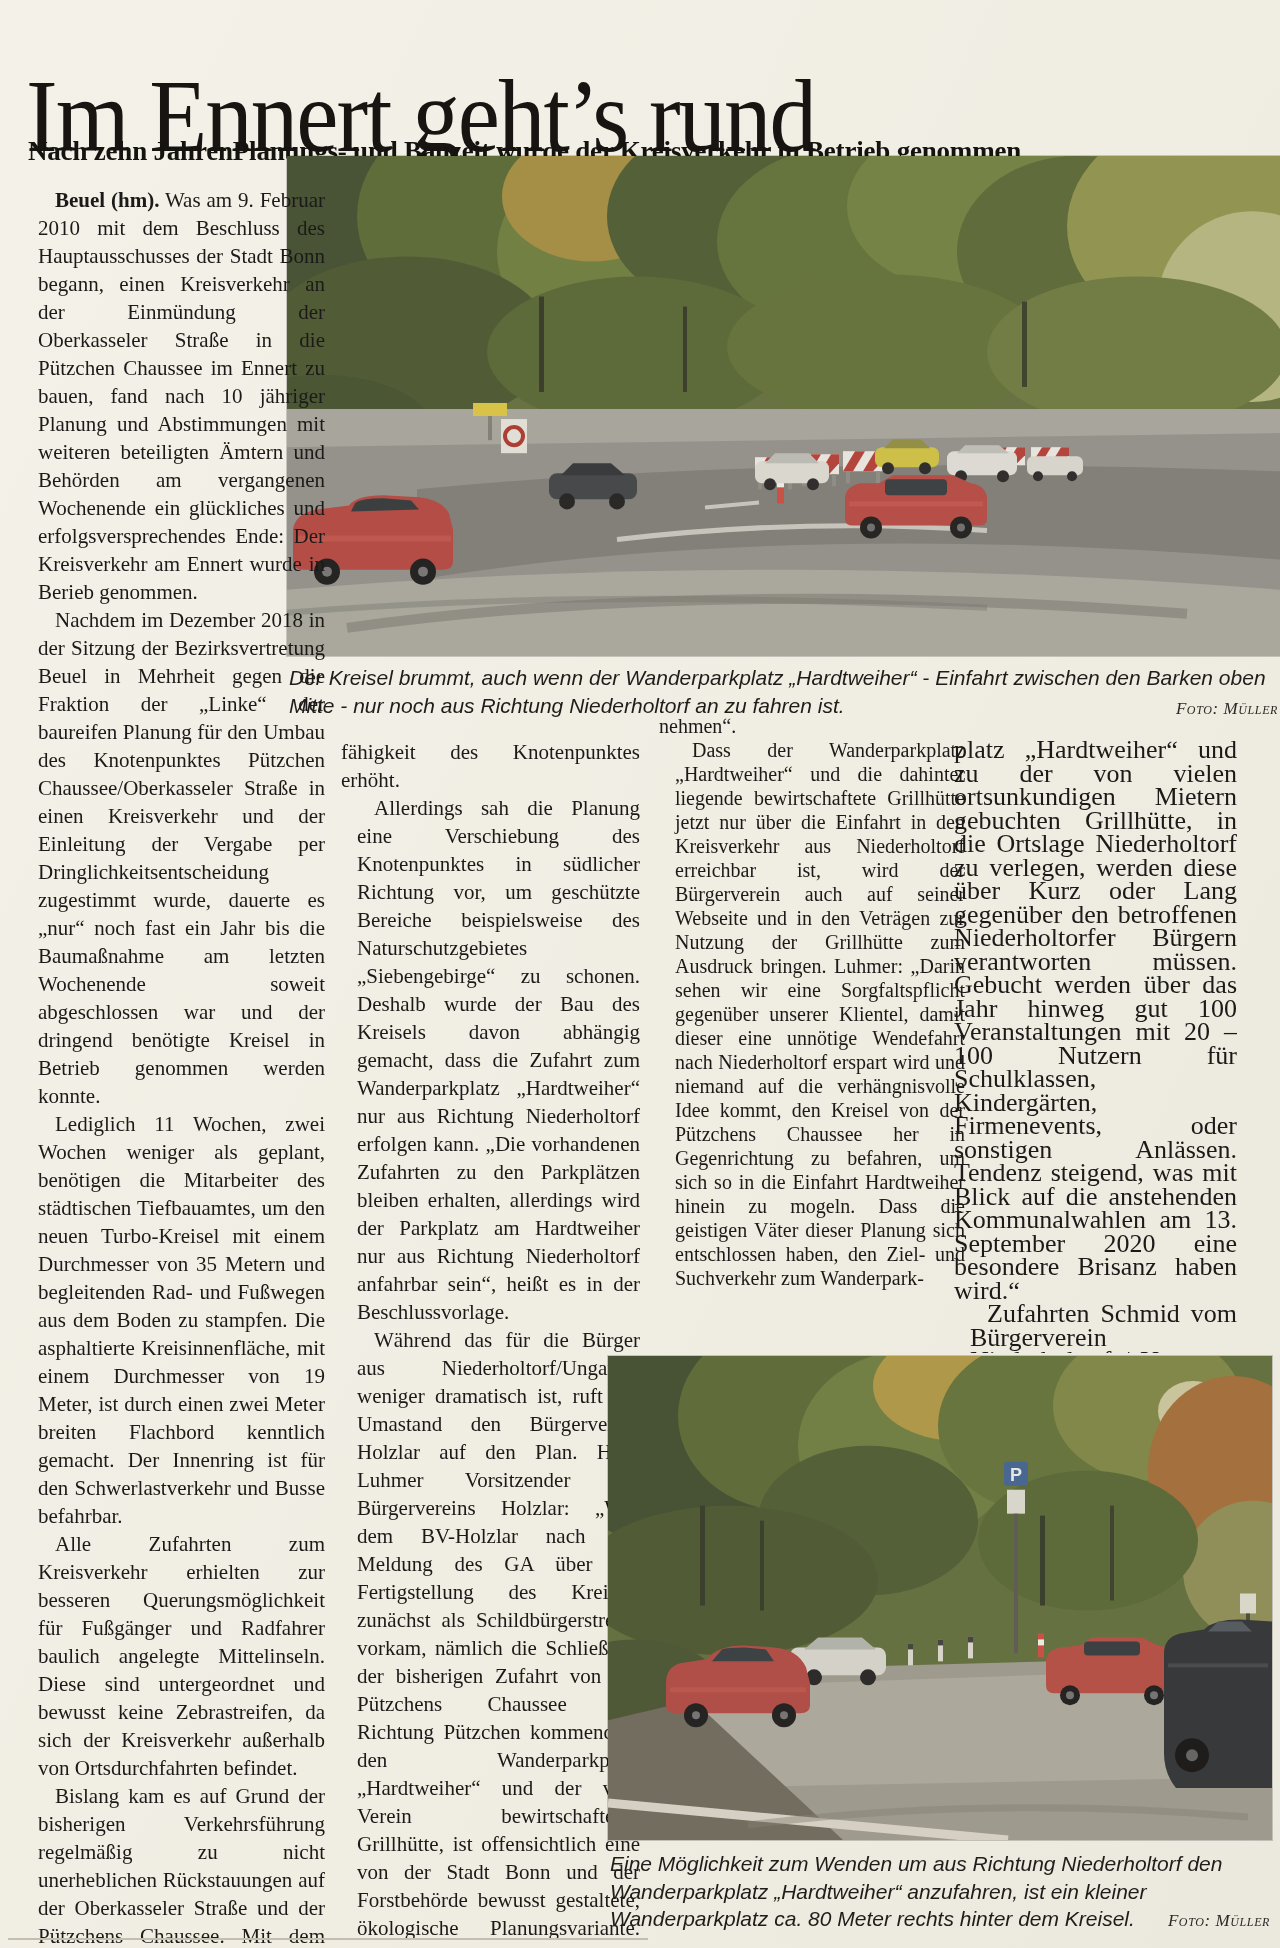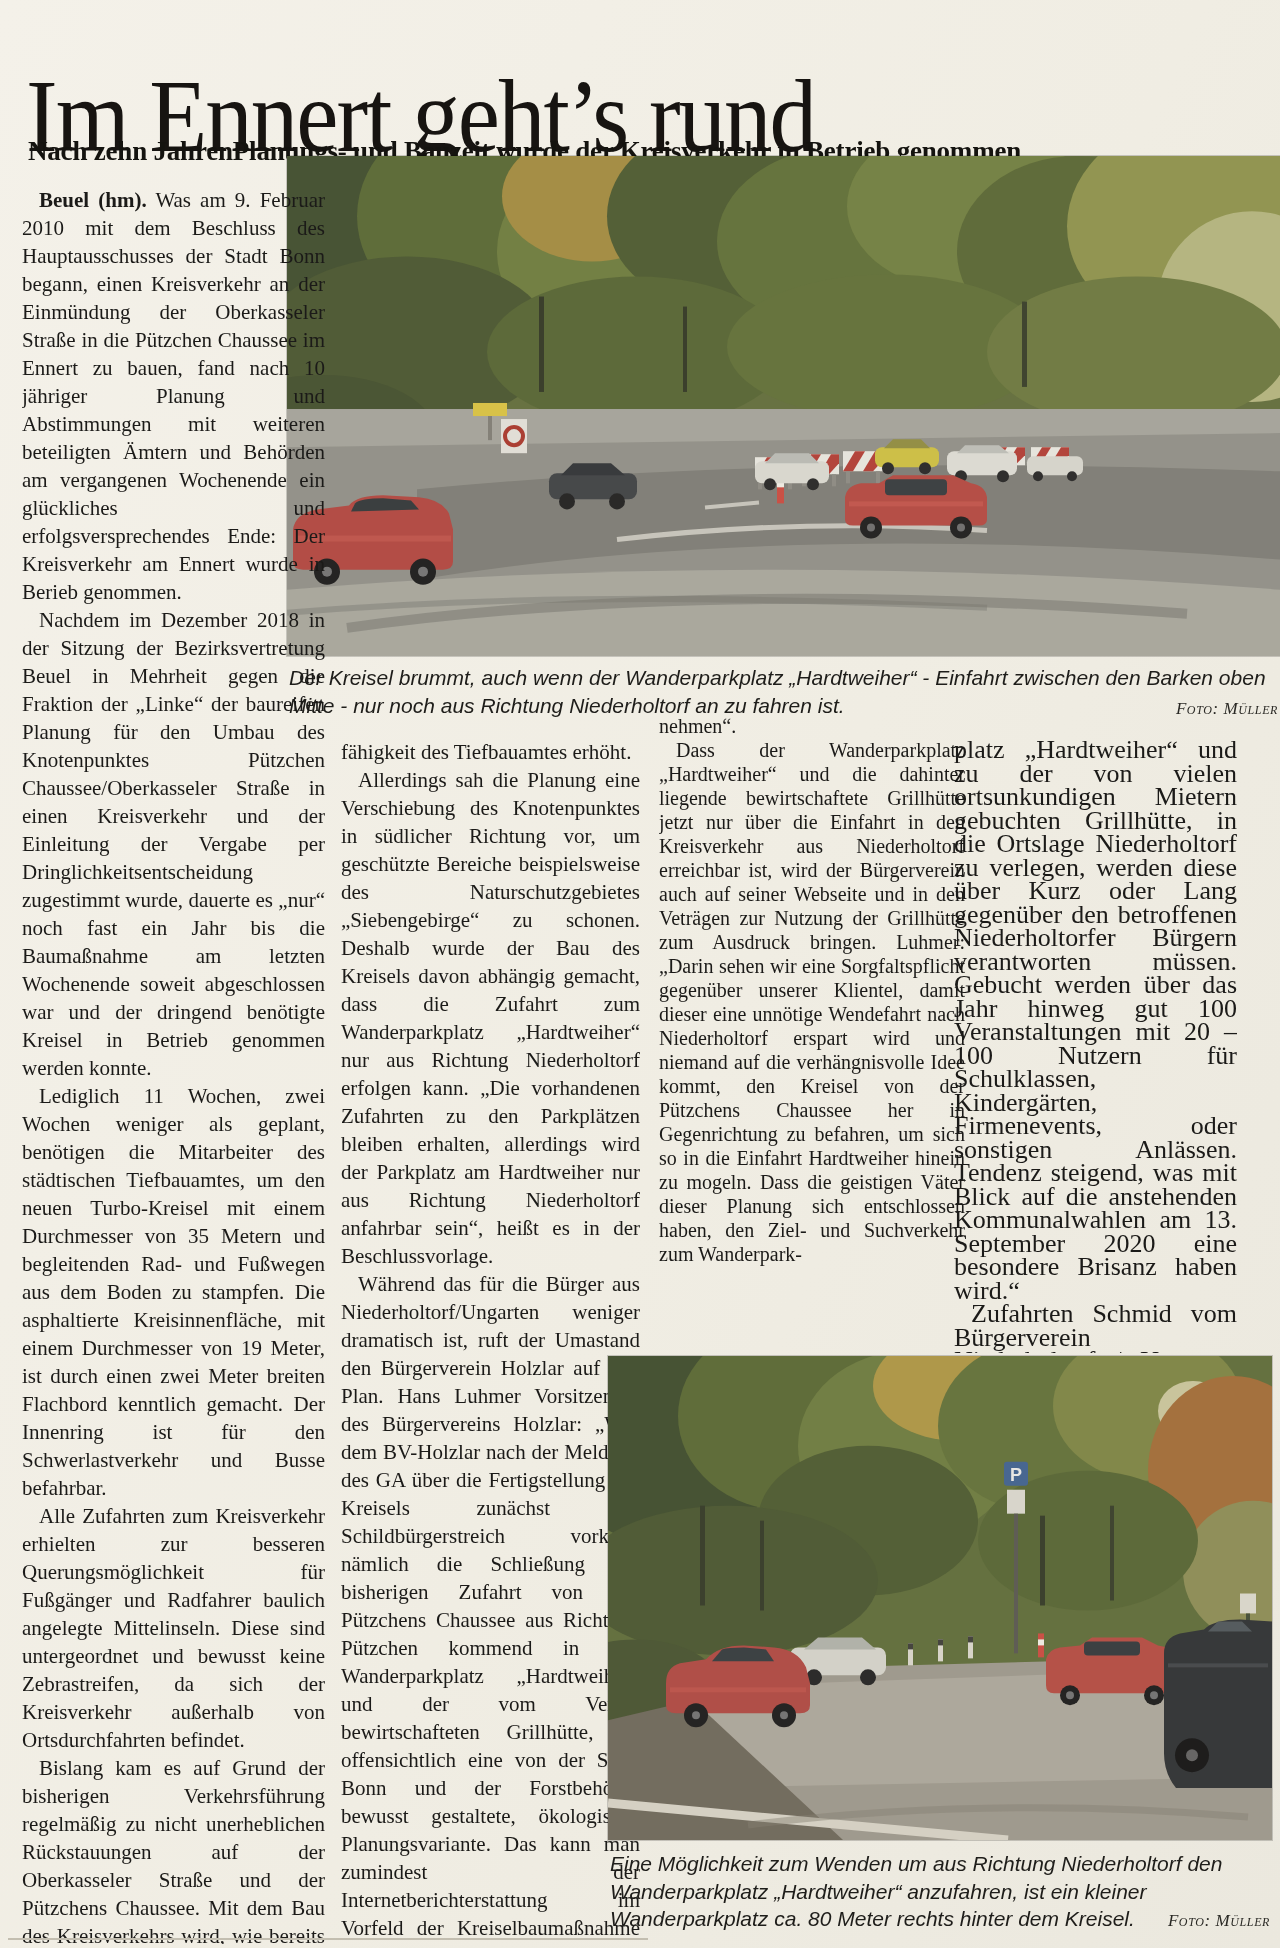--- a/index.html
+++ b/index.html
@@ -23,21 +23,21 @@
     position:absolute; font-family:"Liberation Sans", sans-serif; font-style:italic;
     font-size:21px; line-height:27.5px; color:#1e1d1a;
   }
   .credit {
     position:absolute; right:2px; bottom:2px;
     font-family:Liberation Serif, serif; font-style:italic;
     font-variant:small-caps; font-size:17px; letter-spacing:0.6px; color:#2a2925;
   }
   .col { position:absolute; text-align:justify; overflow:hidden; }
   .col p { margin:0; }
-  .col p.ind { text-indent:17px; }
+  .col p.ind { text-indent:17px;margin-left:16px; }
   .col-a { left:22px;  top:186px; width:303px; height:1758px; font-size:21px;   line-height:28px; }
   .col-b { left:341px; top:738px; width:299px; height:1208px; font-size:21px;   line-height:28px; }
   .col-c { left:659px; top:714px; width:306px; height:612px;  font-size:20px;   line-height:24px; }
   .col-d { left:954px; top:738px; width:283px; height:615px;  font-size:26px; line-height:23.5px; }
   .lead { font-weight:700; }
   .rule {
     position:absolute; left:8px; top:1938px; width:640px; height:2px;
     background:#c3beb0; border:0;
   }
 </style>
@@ -183,21 +183,21 @@
 
   <div class="col col-a">
     <p class="ind"><b class="lead">Beuel (hm).</b> <span>Was am 9. Februar 2010 mit dem Beschluss des Hauptausschusses der Stadt Bonn begann, einen Kreisverkehr an der Einmündung der Oberkasseler Straße in die Pützchen Chaussee im Ennert zu bauen, fand nach 10 jähriger Planung und Abstimmungen mit weiteren beteiligten Ämtern und Behörden am vergangenen Wochenende ein glückliches und erfolgsversprechendes Ende: Der Kreisverkehr am Ennert wurde in Berieb genommen.</span></p>
     <p class="ind">Nachdem im Dezember 2018 in der Sitzung der Bezirksvertretung Beuel in Mehrheit gegen die Fraktion der „Linke“ der baureifen Planung für den Umbau des Knotenpunktes Pützchen Chaussee/Oberkasseler Straße in einen Kreisverkehr und der Einleitung der Vergabe per Dringlichkeitsentscheidung zugestimmt wurde, dauerte es „nur“ noch fast ein Jahr bis die Baumaßnahme am letzten Wochenende soweit abgeschlossen war und der dringend benötigte Kreisel in Betrieb genommen werden konnte.</p>
     <p class="ind">Lediglich 11 Wochen, zwei Wochen weniger als geplant, benötigen die Mitarbeiter des städtischen Tiefbauamtes, um den neuen Turbo-Kreisel mit einem Durchmesser von 35 Metern und begleitenden Rad- und Fußwegen aus dem Boden zu stampfen. Die asphaltierte Kreisinnenfläche, mit einem Durchmesser von 19 Meter, ist durch einen zwei Meter breiten Flachbord kenntlich gemacht. Der Innenring ist für den Schwerlastverkehr und Busse befahrbar.</p>
     <p class="ind">Alle Zufahrten zum Kreisverkehr erhielten zur besseren Querungsmöglichkeit für Fußgänger und Radfahrer baulich angelegte Mittelinseln. Diese sind untergeordnet und bewusst keine Zebrastreifen, da sich der Kreisverkehr außerhalb von Ortsdurchfahrten befindet.</p>
     <p class="ind">Bislang kam es auf Grund der bisherigen Verkehrsführung regelmäßig zu nicht unerheblichen Rückstauungen auf der Oberkasseler Straße und der Pützchens Chaussee. Mit dem Bau des Kreisverkehrs wird, wie bereits in den ersten Tagen nach der Inbetriebnahme zu erkennen ist, die Leistungs-</p>
   </div>
 
   <div class="col col-b">
-    <p>fähigkeit des Tiefbauamtes erhöht.</p>
+    <p>fähigkeit des Knotenpunktes erhöht.</p>
     <p class="ind">Allerdings sah die Planung eine Verschiebung des Knotenpunktes in südlicher Richtung vor, um geschützte Bereiche beispielsweise des Naturschutzgebietes „Siebengebirge“ zu schonen. Deshalb wurde der Bau des Kreisels davon abhängig gemacht, dass die Zufahrt zum Wanderparkplatz „Hardtweiher“ nur aus Richtung Niederholtorf erfolgen kann. „Die vorhandenen Zufahrten zu den Parkplätzen bleiben erhalten, allerdings wird der Parkplatz am Hardtweiher nur aus Richtung Niederholtorf anfahrbar sein“, heißt es in der Beschlussvorlage.</p>
     <p class="ind">Während das für die Bürger aus Niederholtorf/Ungarten weniger dramatisch ist, ruft der Umastand den Bürgerverein Holzlar auf den Plan. Hans Luhmer Vorsitzender des Bürgervereins Holzlar: „Was dem BV-Holzlar nach der Meldung des GA über die Fertigstellung des Kreisels zunächst als Schildbürgerstreich vorkam, nämlich die Schließung der bisherigen Zufahrt von der Pützchens Chaussee aus Richtung Pützchen kommend in den Wanderparkplatz „Hardtweiher“ und der vom Verein bewirtschafteten Grillhütte, ist offensichtlich eine von der Stadt Bonn und der Forstbehörde bewusst gestaltete, ökologische Planungsvariante. Das kann man zumindest der Internetberichterstattung im Vorfeld der Kreiselbaumaßnahme ent-</p>
   </div>
 
   <div class="col col-c">
     <p>nehmen“.</p>
     <p class="ind">Dass der Wanderparkplatz „Hardtweiher“ und die dahinter liegende bewirtschaftete Grillhütte jetzt nur über die Einfahrt in den Kreisverkehr aus Niederholtorf erreichbar ist, wird der Bürgerverein auch auf seiner Webseite und in den Veträgen zur Nutzung der Grillhütte zum Ausdruck bringen. Luhmer: „Darin sehen wir eine Sorgfaltspflicht gegenüber unserer Klientel, damit dieser eine unnötige Wendefahrt nach Niederholtorf erspart wird und niemand auf die verhängnisvolle Idee kommt, den Kreisel von der Pützchens Chaussee her in Gegenrichtung zu befahren, um sich so in die Einfahrt Hardtweiher hinein zu mogeln. Dass die geistigen Väter dieser Planung sich entschlossen haben, den Ziel- und Suchverkehr zum Wanderpark-</p>
   </div>
 
   <div class="col col-d">

